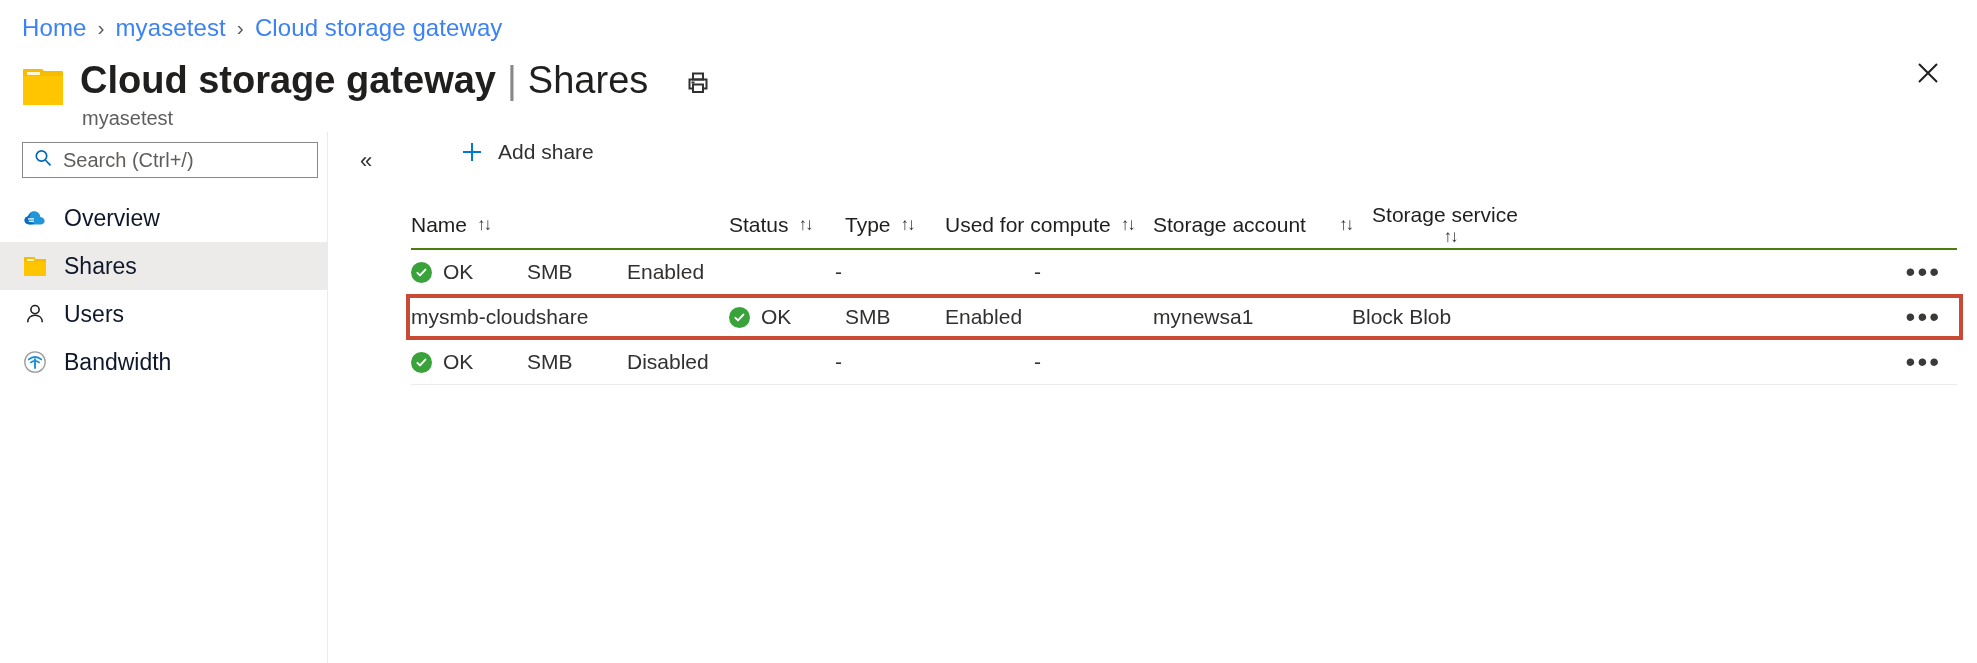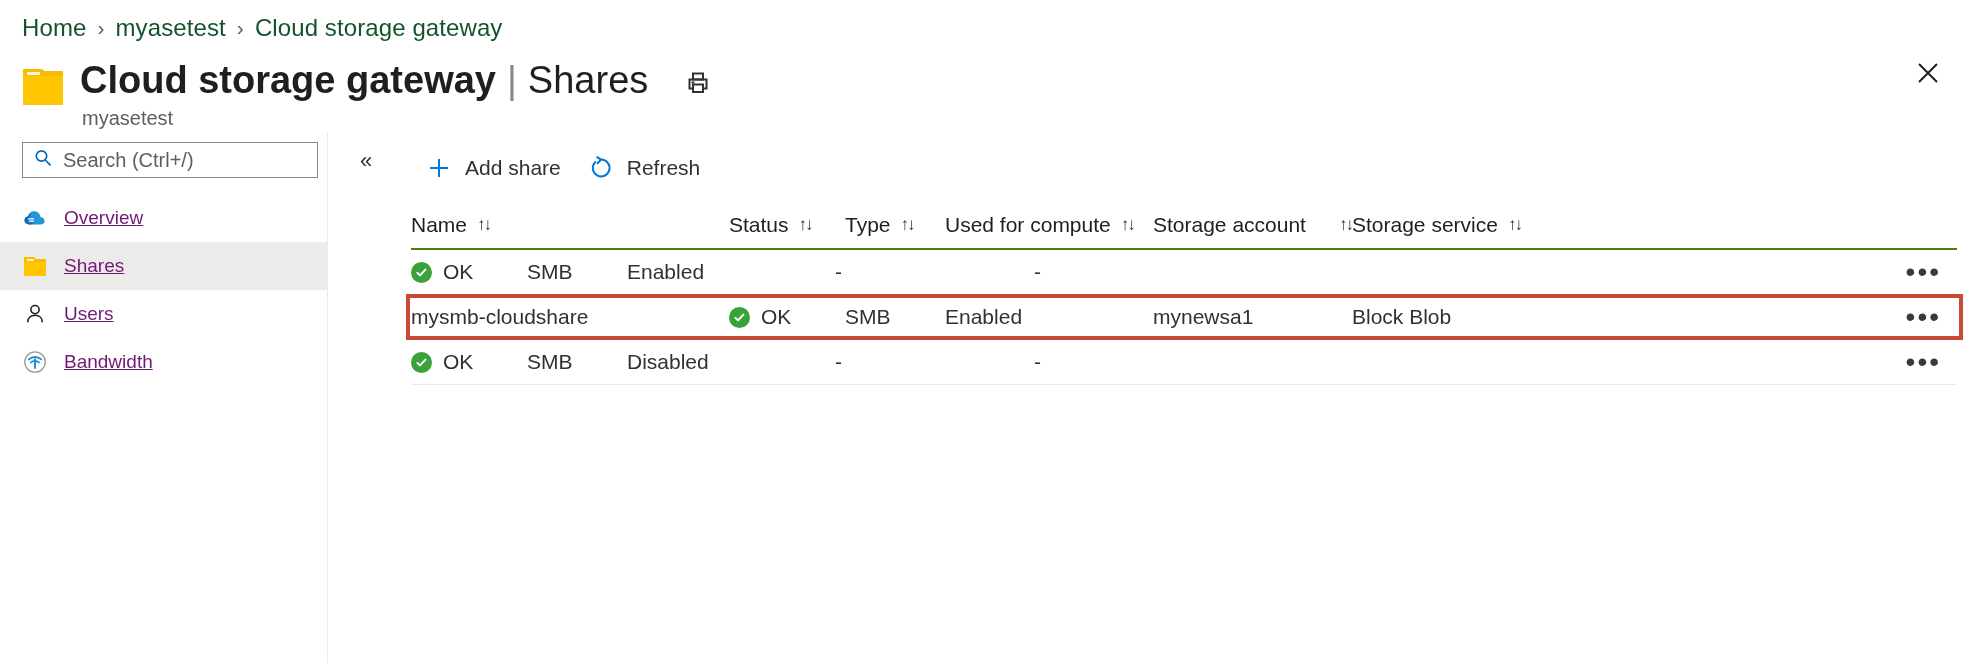--- a/index.html
+++ b/index.html
@@ -14,21 +14,21 @@
   .page { position: relative; width: 1977px; height: 663px; background: #fff; }
 
   
   .breadcrumb {
     position: absolute;
     top: 14px; left: 22px;
     display: flex; align-items: center;
     font-size: 24px;
     letter-spacing: .1px;
   }
-  .crumb-link { color: #14532d; cursor: pointer; white-space: nowrap; }
+  .crumb-link { color: #3b82f6; cursor: pointer; white-space: nowrap; }
   .crumb-sep {
     color: #5a5a5a; margin: 0 11px; font-size: 21px;
     font-family: "Liberation Sans", sans-serif;
   }
 
   
   .title-row {
     position: absolute;
     top: 58px; left: 22px;
     display: flex; align-items: flex-start;
@@ -102,40 +102,40 @@
   .nav-item {
     height: 48px; display: flex; align-items: center;
     padding-left: 22px; cursor: pointer; position: relative;
   }
   .nav-item.selected { background: #edebe9; }
   .nav-icon {
     width: 26px; height: 26px; flex: 0 0 auto;
     display: flex; align-items: center; justify-content: center;
     margin-right: 16px;
   }
-  .nav-label { font-size: 19px; color: #701a75; text-decoration: underline; }
+  .nav-label { font-size: 23px; color: #0f172a; }
 
   
   .ico-folder { position: relative; width: 22px; height: 19px; }
   .ico-folder .b { position:absolute; left:0; top:2px; width:22px; height:17px; background:#f5bc00; }
   .ico-folder .t { position:absolute; left:0; top:0; width:11px; height:5px; background:#f5bc00; }
   .ico-folder .l { position:absolute; left:3px; top:2px; width:7px; height:2px; background:#fff3cf; }
   .ico-folder .f { position:absolute; left:0; top:5px; width:22px; height:14px; background:#ffc500; }
 
   .ico-storage { width: 22px; height: 20px; background: #e6e6e6; position: relative; }
   .ico-storage i { position: absolute; left: 2px; width: 18px; height: 3px; display:block; }
   .ico-storage i.s1 { top: 3px; background: #4fd1c5; }
   .ico-storage i.s2 { top: 9px; background: #2aab9f; }
   .ico-storage i.s3 { top: 14px; background: #12776f; }
 
   
   .content { position: absolute; top: 132px; left: 397px; right: 0; bottom: 0; }
   .toolbar {
-    display: flex; align-items: flex-end;
-    height: 56px; padding-left: 16px;
+    display: flex; align-items: flex-start;
+    height: 56px; padding-left: 16px; margin-left: 33px;
   }
   .tb-btn {
     display: flex; align-items: center; height: 40px;
     padding: 0 14px; cursor: pointer; color: #323130; font-size: 21px;
   }
   .tb-btn .tb-ico { margin-right: 14px; display: flex; align-items: center; }
   .tb-btn .tb-label { white-space: nowrap; }
 
   
   .table { margin: 14px 20px 0 14px; position: relative; }
@@ -156,21 +156,21 @@
     height: 45px; font-size: 21px; color: #323130;
     border-bottom: 1px solid #f3f2f1;
   }
   .trow.data:last-child { border-bottom: 1px solid #edebe9; }
   .cell { flex: 0 0 auto; overflow: hidden; white-space: nowrap; }
   .c-name    { width: 318px; }
   .c-status  { width: 116px; display: flex; align-items: center; }
   .c-type    { width: 100px; }
   .c-compute { width: 208px; }
   .c-account { width: 199px; gap: 23px; }
-  .c-service { width: 186px; }
+  .c-service { width: 186px; flex-direction: column; }
   .c-menu    { flex: 1 1 auto; display: flex; justify-content: flex-end; padding-right: 16px; }
 
   .ok-badge { display: flex; align-items: center; }
   .ok-circle {
     width: 21px; height: 21px; border-radius: 50%;
     background: #3aa23a; display: flex; align-items: center; justify-content: center;
     margin-right: 11px; flex: 0 0 auto;
   }
   .ellipsis {
     font-size: 28px; line-height: 10px; color: #3b3a39; cursor: pointer;
@@ -298,29 +298,20 @@
 
     <div class="toolbar">
       <div class="tb-btn">
         <span class="tb-ico">
           <svg width="24" height="24" viewBox="0 0 24 24">
             <path d="M12 3 L12 21 M3 12 L21 12" stroke="#0078d4" stroke-width="2" fill="none"></path>
           </svg>
         </span>
         <span class="tb-label">Add share</span>
       </div>
-      <div class="tb-btn">
-        <span class="tb-ico">
-          <svg width="24" height="24" viewBox="0 0 24 24">
-            <path d="M12 3.6 A8.4 8.4 0 1 1 6.2 6.1" fill="none" stroke="#0078d4" stroke-width="2" stroke-linecap="round"></path>
-            <path d="M12 3.6 L8.2 1.2 M12 3.6 L8.6 7.2" fill="none" stroke="#0078d4" stroke-width="2" stroke-linecap="round"></path>
-          </svg>
-        </span>
-        <span class="tb-label">Refresh</span>
-      </div>
     </div>
 
     <div class="table">
 
       <div class="trow thead">
         <div class="cell c-name">
           <span>Name</span>
           <span class="sort-ico">↑↓</span>
         </div>
         <div class="cell c-status">

